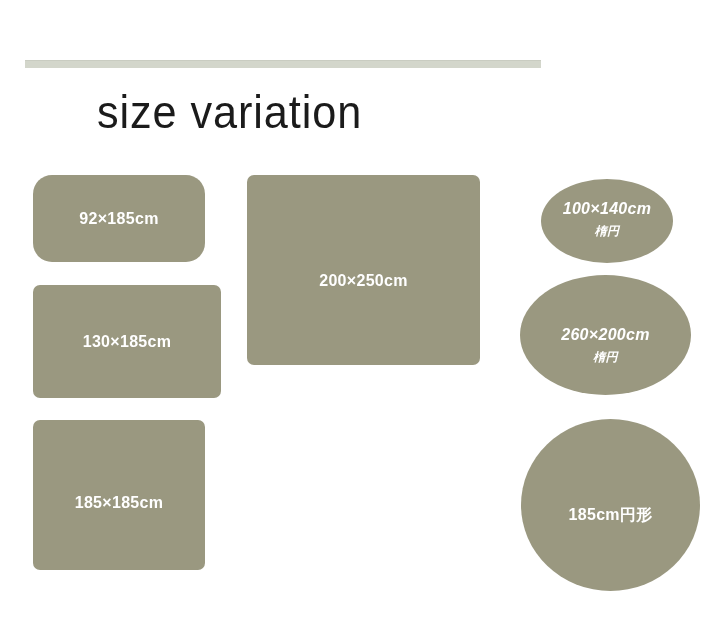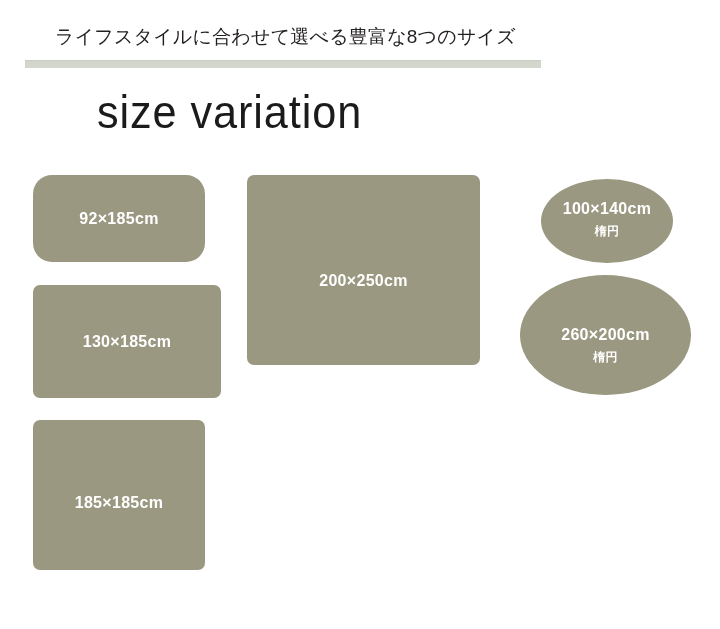--- a/index.html
+++ b/index.html
@@ -76,21 +76,21 @@
   }
   .shape .sub {
     font-size: 12px;
     line-height: 22px;
     font-weight: 700;
     letter-spacing: 0.3px;
     white-space: nowrap;
   }
 
   .rect    { border-radius: 7px; }
-  .ellipse { border-radius: 50%; }
+  .ellipse { border-radius: 50%; font-style: italic; }
   .circle  { border-radius: 50%; }
 
   
   #shape-92x185   { left: 33px;  top: 175px; width: 172px; height: 87px; border-radius: 19px;  }
   #shape-130x185  { left: 33px;  top: 285px; width: 188px; height: 113px; }
   #shape-185x185  { left: 33px;  top: 420px; width: 172px; height: 150px; }
   #shape-200x250  { left: 247px; top: 175px; width: 233px; height: 190px; justify-content: center; }
   #shape-200x300  { left: 221px; top: 383px; width: 284px; height: 182px; }
   #shape-100x140  { left: 541px; top: 179px; width: 132px; height: 84px;  }
   #shape-140x200  { left: 520px; top: 275px; width: 171px; height: 120px; }
@@ -102,21 +102,20 @@
   #shape-185x185 .label { transform: translateY(-4px); margin-top: 24px; }
   #shape-185circ .label { transform: translateY(10px); }
   #shape-100x140 .stack { transform: translateY(-1px); }
   #shape-140x200 .stack { transform: translateY(11px); }
 </style>
 </head>
 <body>
 
 <div id="page">
 
-  <div class="headline">ライフスタイルに合わせて選べる豊富な8つのサイズ</div>
 
   <div class="rule"></div>
 
   <div class="title">size  variation</div>
 
   <div id="shape-92x185" class="shape rect">
     <div class="label">92×185cm</div>
   </div>
 
   <div id="shape-130x185" class="shape rect">
@@ -139,14 +138,17 @@
     </div>
   </div>
 
   <div id="shape-140x200" class="shape ellipse">
     <div class="stack">
       <div class="label">260×200cm</div>
       <div class="sub">楕円</div>
     </div>
   </div>
 
+  <div id="shape-185circ" class="shape circle">
+    <div class="label">185cm円形</div>
+  </div>
 
 </div>
 
 </body></html>

